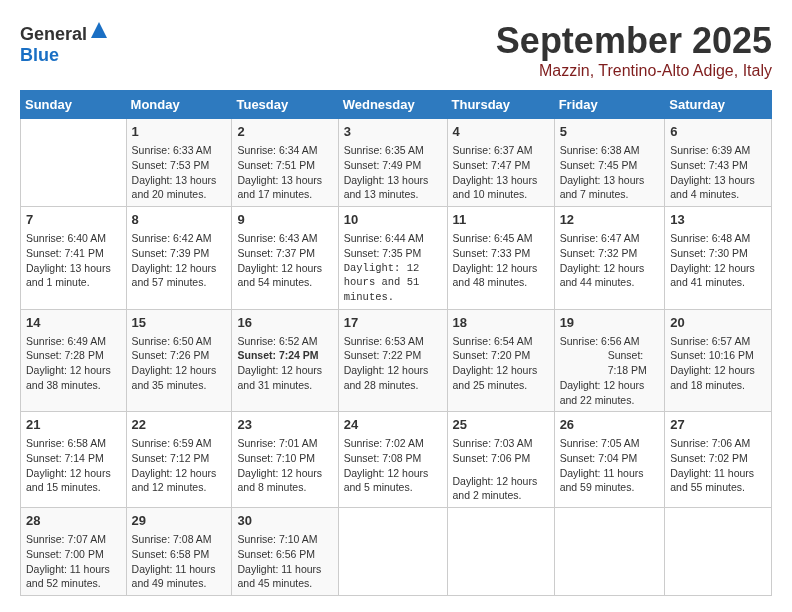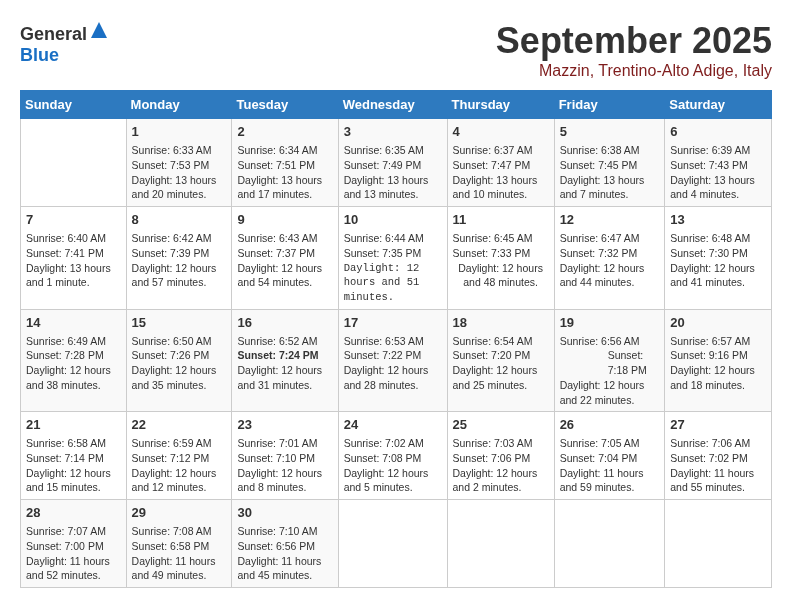--- a/index.html
+++ b/index.html
@@ -183,21 +183,21 @@
         <td>
           <span class="day-number">10</span>
           <span style="display: block;">Sunrise: 6:44 AM</span>
           <span style="display: block;">Sunset: 7:35 PM</span>
           <span style="display: block; font-family: Liberation Mono, monospace;">Daylight: 12 hours and 51 minutes.</span>
         </td>
         <td>
           <span class="day-number">11</span>
           <span style="display: block;">Sunrise: 6:45 AM</span>
           <span style="display: block;">Sunset: 7:33 PM</span>
-          <span style="display: block; text-align: center;">Daylight: 12 hours and 48 minutes.</span>
+          <span style="display: block;">Daylight: 12 hours and 48 minutes.</span>
         </td>
         <td>
           <span class="day-number">12</span>
           <span style="display: block;">Sunrise: 6:47 AM</span>
           <span style="display: block;">Sunset: 7:32 PM</span>
           <span style="display: block;">Daylight: 12 hours and 44 minutes.</span>
         </td>
         <td>
           <span class="day-number">13</span>
           <span style="display: block;">Sunrise: 6:48 AM</span>
@@ -238,21 +238,21 @@
         </td>
         <td>
           <span class="day-number">19</span>
           <span style="display: block;">Sunrise: 6:56 AM</span>
           <span style="display: block; margin-left: 48px;">Sunset: 7:18 PM</span>
           <span style="display: block;">Daylight: 12 hours and 22 minutes.</span>
         </td>
         <td>
           <span class="day-number">20</span>
           <span style="display: block;">Sunrise: 6:57 AM</span>
-          <span style="display: block;">Sunset: 9:16 PM</span>
+          <span style="display: block;">Sunset: 10:16 PM</span>
           <span style="display: block;">Daylight: 12 hours and 18 minutes.</span>
         </td>
       </tr>
       <tr>
         <td>
           <span class="day-number">21</span>
           <span style="display: block;">Sunrise: 6:58 AM</span>
           <span style="display: block;">Sunset: 7:14 PM</span>
           <span style="display: block;">Daylight: 12 hours and 15 minutes.</span>
         </td>
@@ -271,21 +271,21 @@
         <td>
           <span class="day-number">24</span>
           <span style="display: block;">Sunrise: 7:02 AM</span>
           <span style="display: block;">Sunset: 7:08 PM</span>
           <span style="display: block;">Daylight: 12 hours and 5 minutes.</span>
         </td>
         <td>
           <span class="day-number">25</span>
           <span style="display: block;">Sunrise: 7:03 AM</span>
           <span style="display: block;">Sunset: 7:06 PM</span>
-          <span style="display: block;">Daylight: 12 hours and 2 minutes.</span>
+          <span style="display: block; margin-top: 8px;">Daylight: 12 hours and 2 minutes.</span>
         </td>
         <td>
           <span class="day-number">26</span>
           <span style="display: block;">Sunrise: 7:05 AM</span>
           <span style="display: block;">Sunset: 7:04 PM</span>
           <span style="display: block;">Daylight: 11 hours and 59 minutes.</span>
         </td>
         <td>
           <span class="day-number">27</span>
           <span style="display: block;">Sunrise: 7:06 AM</span>

